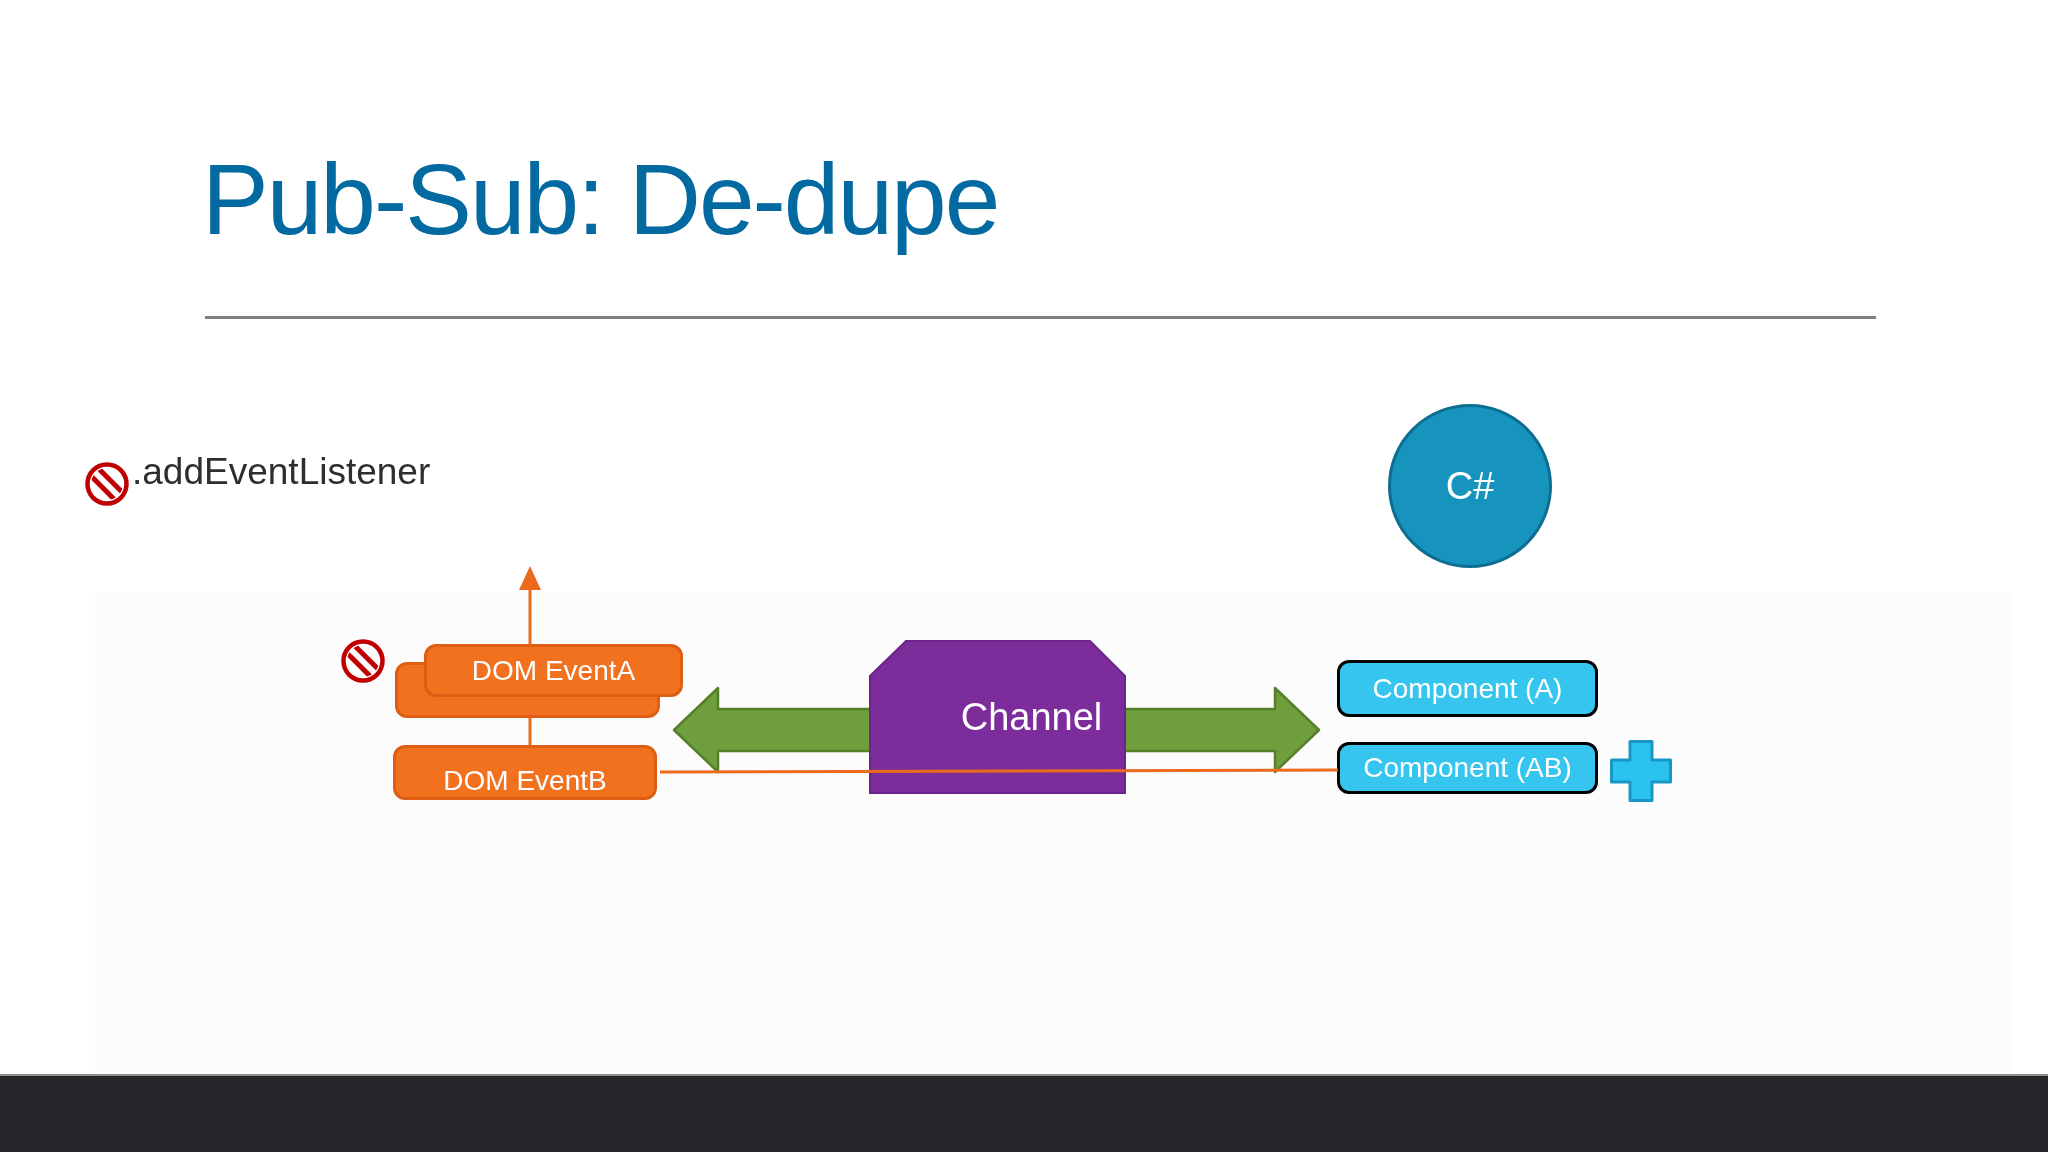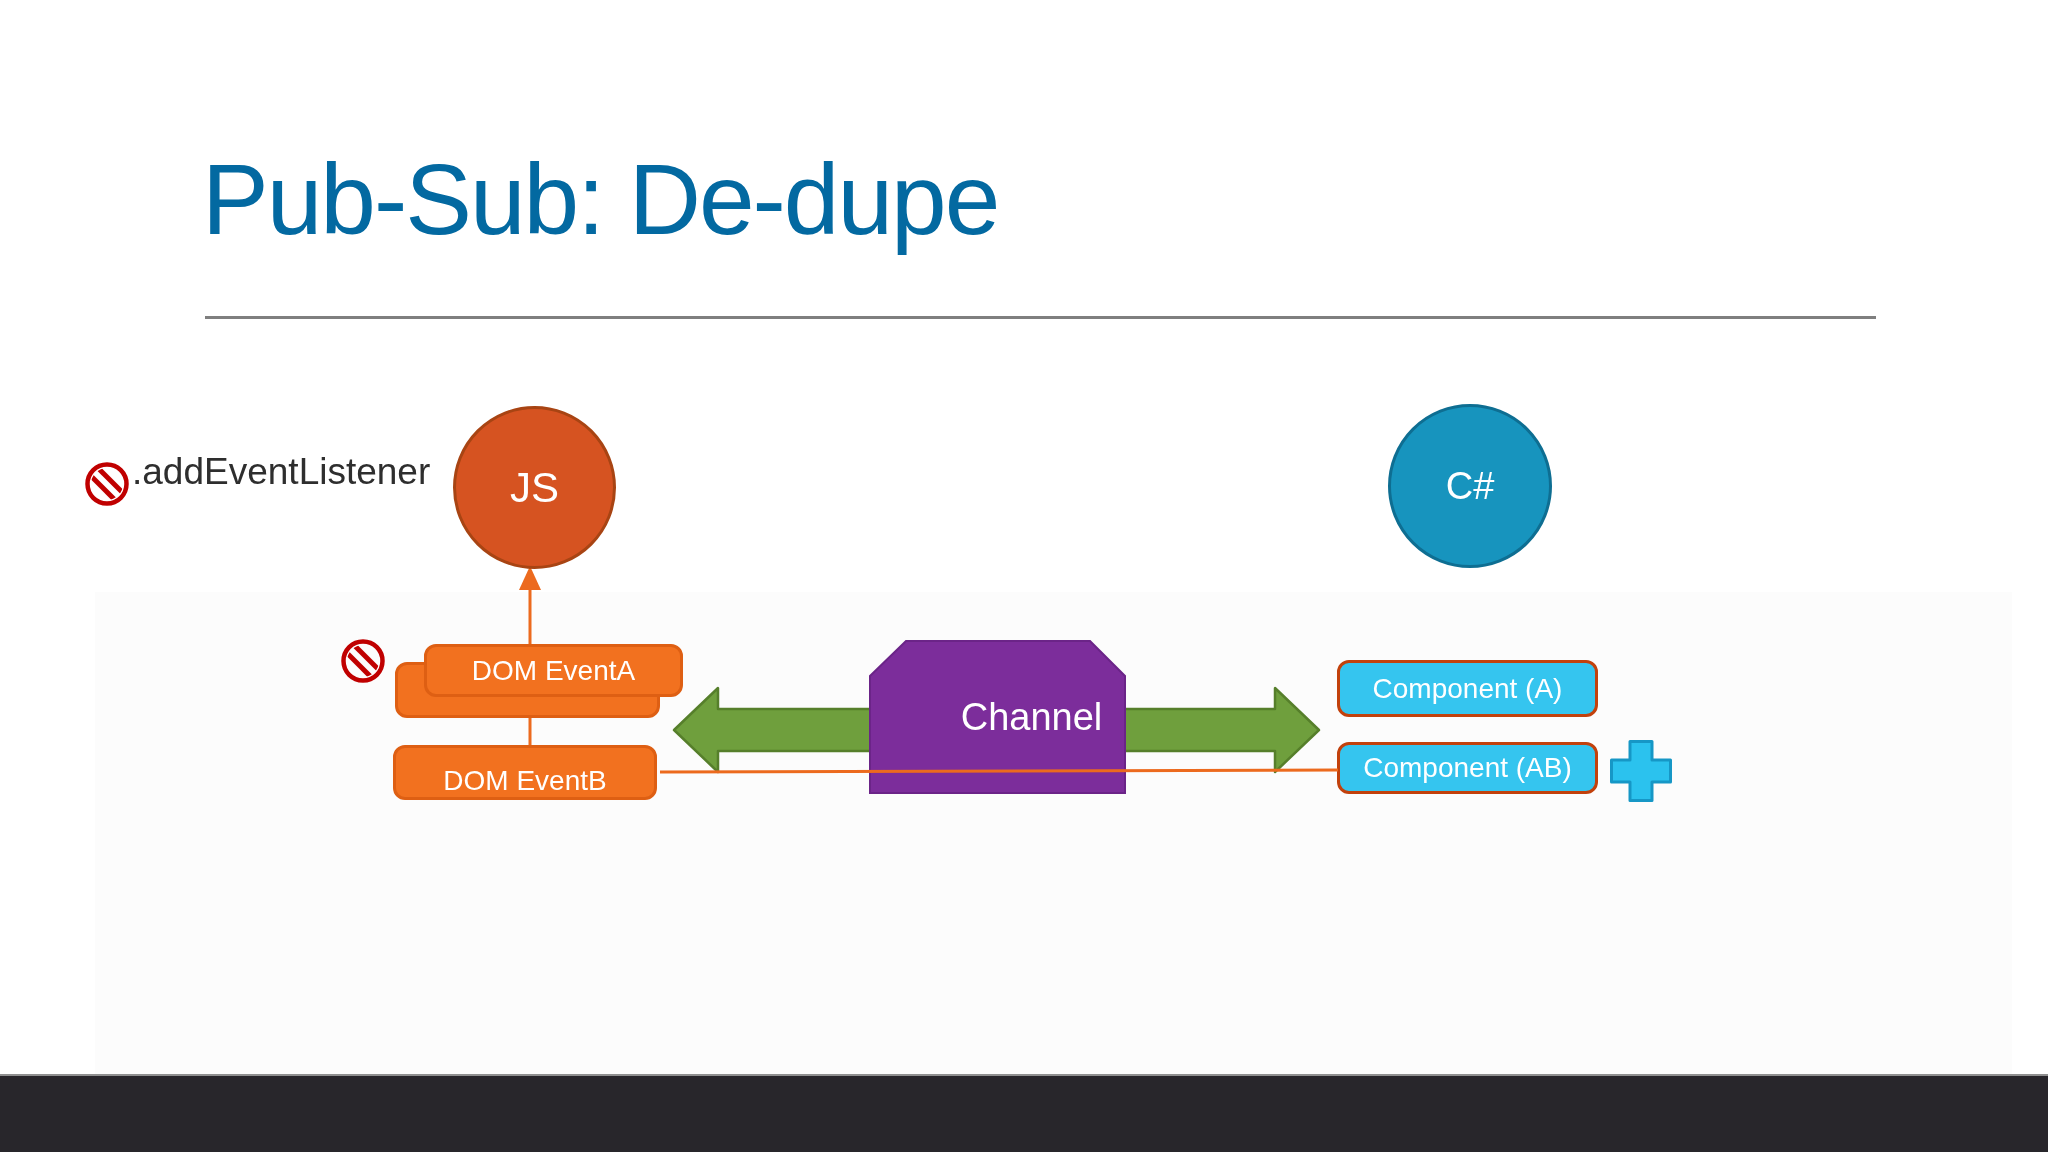--- a/index.html
+++ b/index.html
@@ -29,21 +29,21 @@
     font-size:37px;color:#2e2e2e;white-space:nowrap;
   }
   .svg-layer{position:absolute;left:0;top:0;width:2048px;height:1152px;pointer-events:none;}
   .node-box{
     position:absolute;box-sizing:border-box;
     border-radius:12px;
     display:flex;align-items:center;justify-content:center;
     color:#ffffff;font-size:28px;white-space:nowrap;
   }
   .orange-box{background:#F2711F;border:3px solid #DE5F13;}
-  .cyan-box{background:#35C5EF;border:3px solid #c2410c;}
+  .cyan-box{background:#35C5EF;border:3px solid #000000;}
   .circle-node{
     position:absolute;box-sizing:border-box;border-radius:50%;
     display:flex;align-items:center;justify-content:center;
     color:#ffffff;
   }
   .js-circle{left:453px;top:406px;width:163px;height:163px;background:#D65321;border:3px solid #A84413;font-size:42px;}
   .cs-circle{left:1388px;top:404px;width:164px;height:164px;background:#1794BE;border:3px solid #0E6E92;font-size:38px;}
   .channel-label{
     position:absolute;left:870px;top:641px;width:255px;height:152px;
     display:flex;align-items:center;justify-content:center;
@@ -87,23 +87,20 @@
   </div>
 
   <div class="node-box cyan-box" style="left:1337px;top:660px;width:261px;height:57px;">
     <span>Component (A)</span>
   </div>
 
   <div class="node-box cyan-box" style="left:1337px;top:742px;width:261px;height:52px;">
     <span>Component (AB)</span>
   </div>
 
-  <div class="circle-node js-circle">
-    <span>JS</span>
-  </div>
 
   <div class="circle-node cs-circle">
     <span>C#</span>
   </div>
 
   <div class="channel-label">Channel</div>
 
   <svg class="svg-layer" viewBox="0 0 2048 1152">
     <defs>
       <clipPath id="noclip1">

